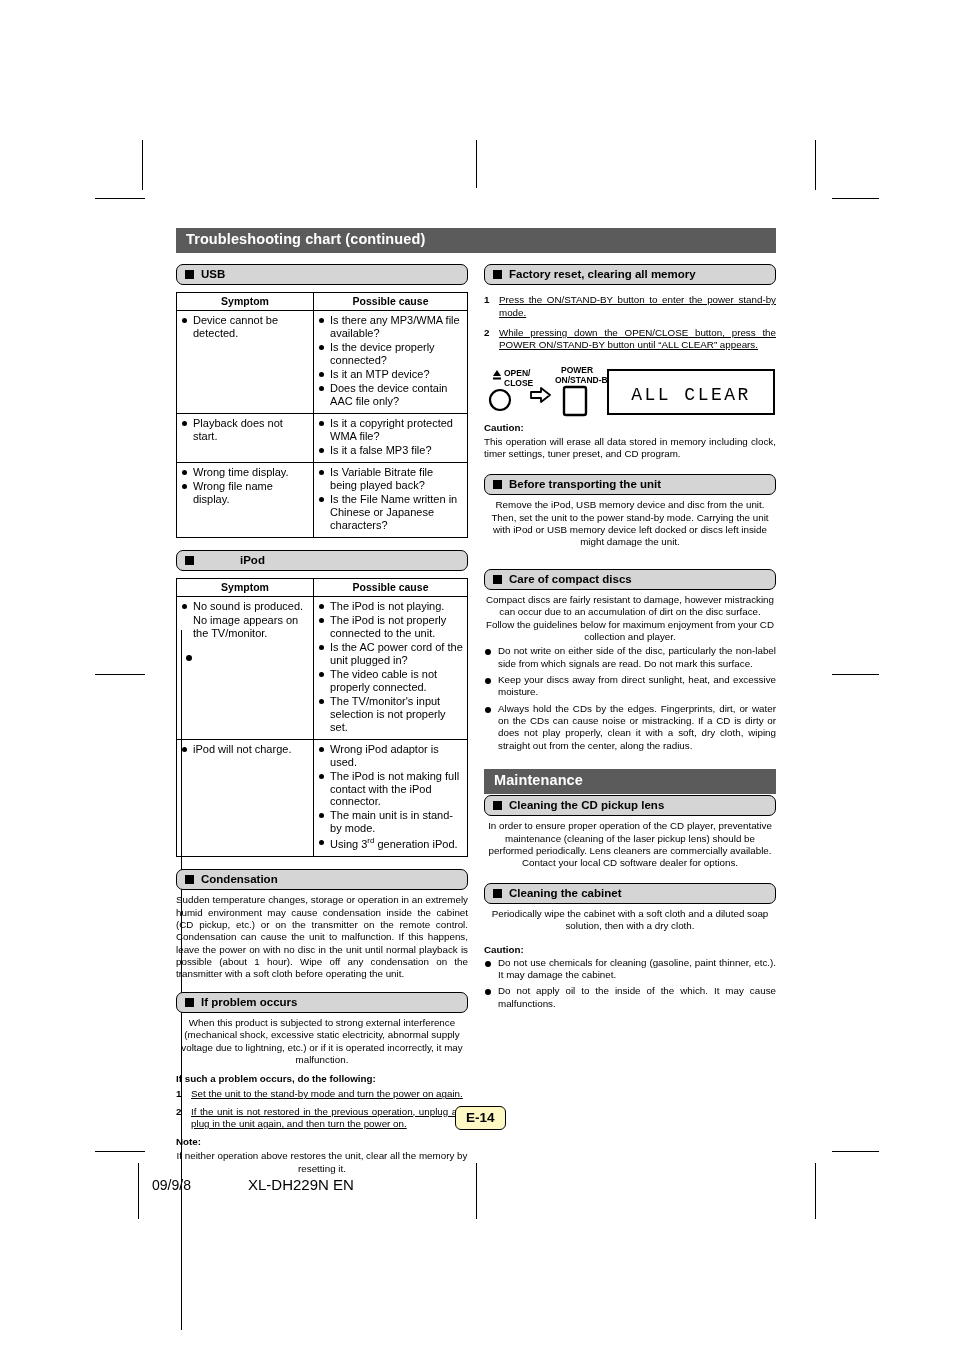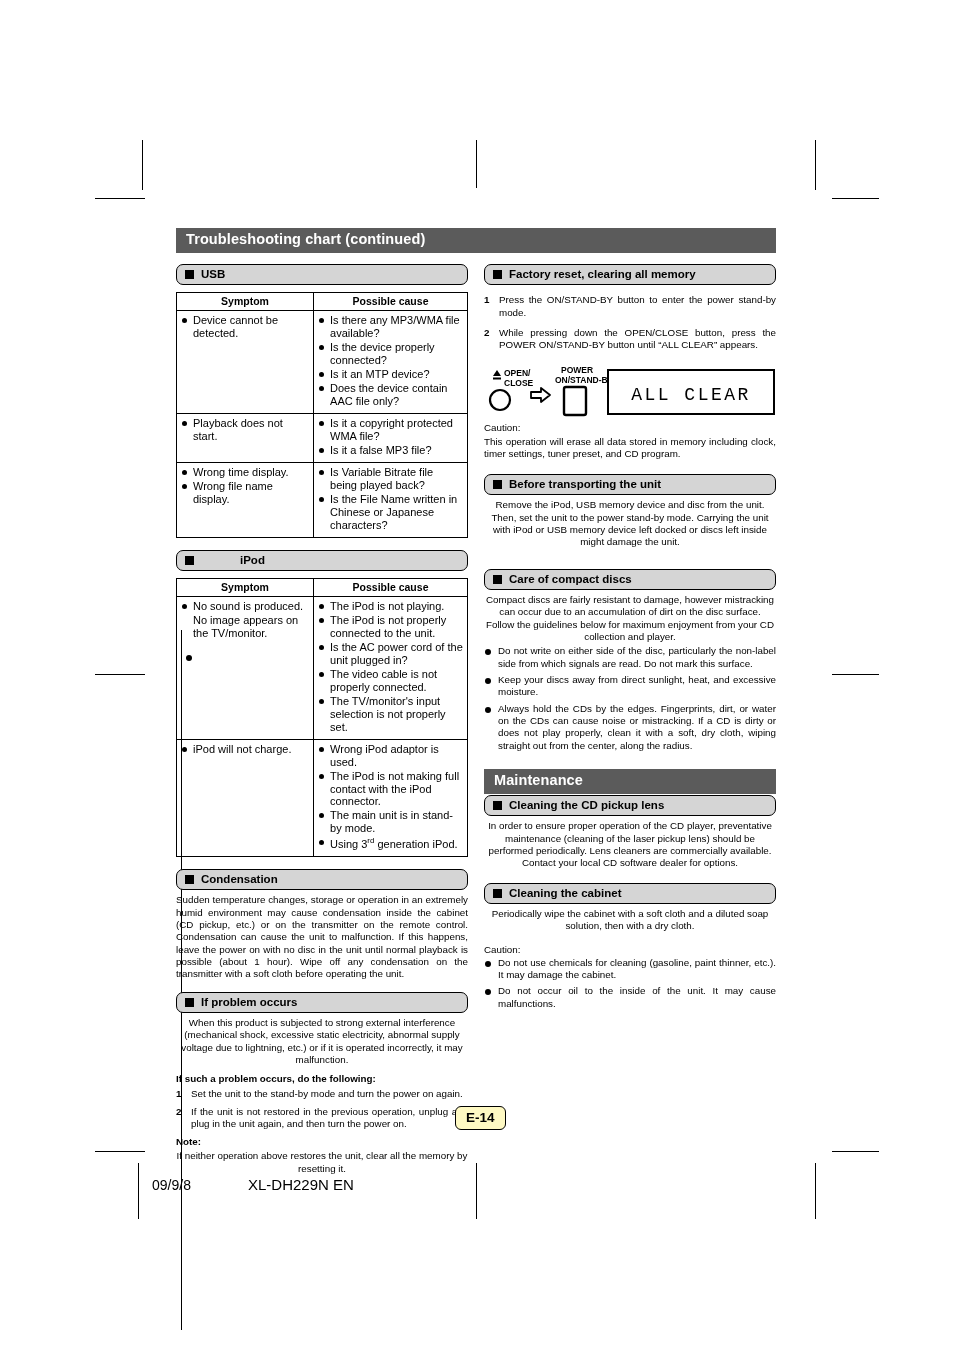--- a/index.html
+++ b/index.html
@@ -127,20 +127,21 @@
   p.body.nj { text-align: center; }
   p.tight { margin-top: 3px; }
   .lead { font-weight: bold; font-size: 9.8px; margin: 7px 0 1px 0; }
 
   
   ol.steps {
     list-style: none;
     margin: 4px 0 0 0;
     padding: 0;
     counter-reset: st;
+    text-decoration: underline;
   }
   ol.steps > li {
     position: relative;
     padding-left: 15px;
     font-size: 9.8px;
     line-height: 1.26;
     margin-bottom: 5px;
     text-align: justify;
   }
   ol.steps > li::before {
@@ -172,21 +173,21 @@
   }
 
   
   .diagram {
     margin-top: 10px;
     height: 56px;
     position: relative;
   }
 
   
-  .caution-t { font-weight: normal; font-size: 9.8px; margin: 11px 0 0 0; }
+  .caution-t { font-weight: bold; font-size: 9.8px; margin: 11px 0 0 0; }
 
   
   .pagenum {
     position: absolute;
     left: 455px;
     top: 1106px;
     border: 1.5px solid #000;
     border-radius: 6px;
     padding: 3px 10px 4px 10px;
     font-size: 13.5px;
@@ -443,21 +444,21 @@
       <p class="body nj">In order to ensure proper operation of the CD player, preventative maintenance (cleaning of the laser pickup lens) should be performed periodically. Lens cleaners are commercially available. Contact your local CD software dealer for options.</p>
 
       <div class="subhead" style="margin-top:13px;">
         <span class="sq"></span>
         <span>Cleaning the cabinet</span>
       </div>
       <p class="body nj">Periodically wipe the cabinet with a soft cloth and a diluted soap solution, then with a dry cloth.</p>
       <div class="caution-t">Caution:</div>
       <ul class="pblist">
         <li>Do not use chemicals for cleaning (gasoline, paint thinner, etc.). It may damage the cabinet.</li>
-        <li>Do not occur oil to the inside of the unit. It may cause malfunctions.</li>
+        <li>Do not apply oil to the inside of the which. It may cause malfunctions.</li>
       </ul>
     </div>
   </div>
 </div>
 
 <div class="pagenum">E-14</div>
 
 <div class="footline"></div>
 <div class="footline2"></div>
 <div class="footline3"></div>

